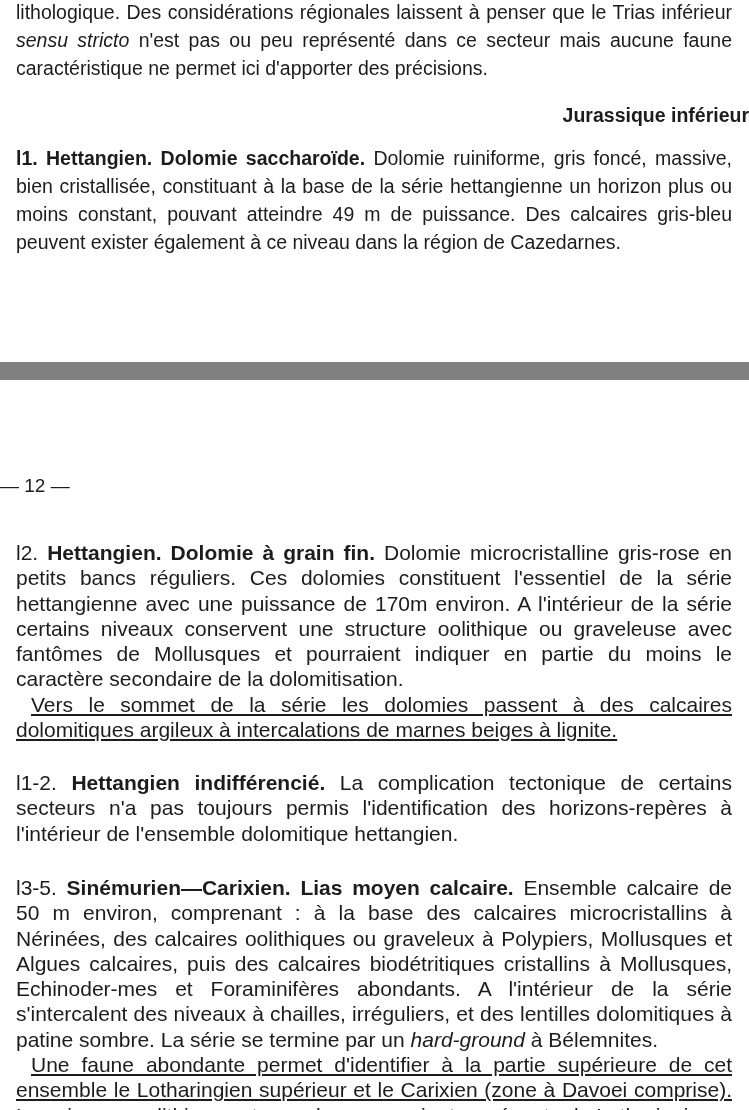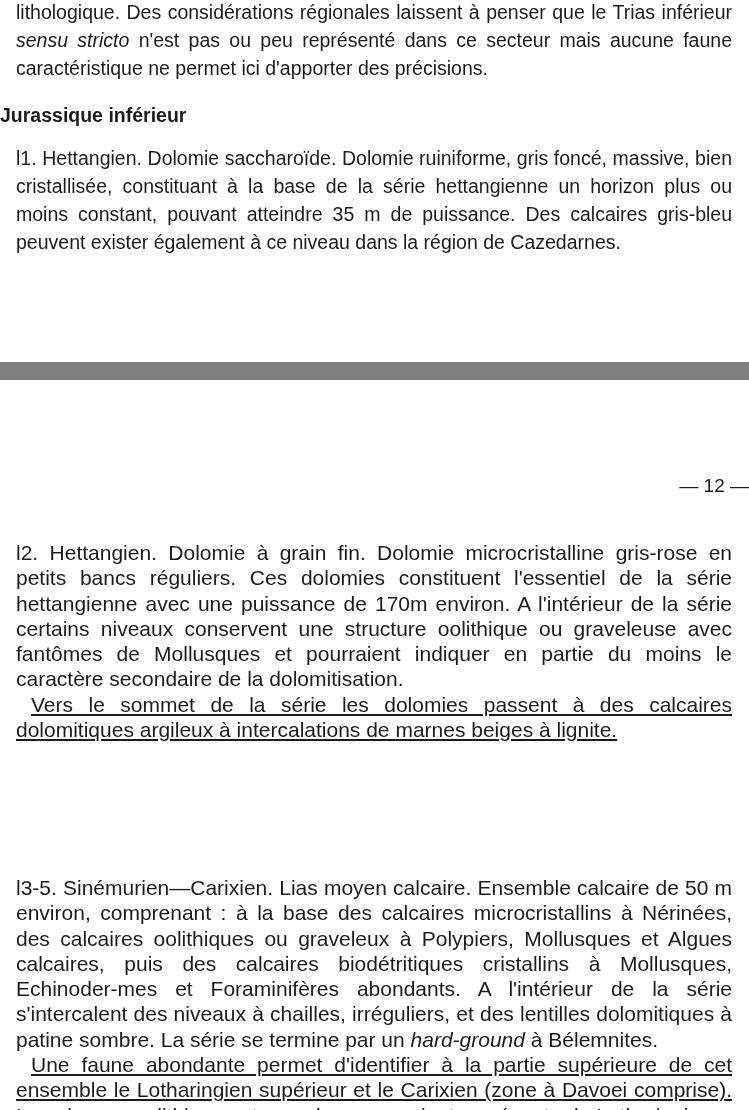--- a/index.html
+++ b/index.html
@@ -32,69 +32,72 @@
     font-size: 21px;
     line-height: 25.3px;
   }
   .para-trias { top: -2px; }
   .heading {
     position: absolute;
     left: 0;
     top: 101px;
     width: 749px;
     margin: 0;
-    text-align: left;
+    text-align: right;
     font-size: 19.5px;
     line-height: 28px;
     font-weight: bold;
   }
   .para-l1 { top: 144px; }
   .divider {
     position: absolute;
     left: 0;
     top: 362px;
     width: 749px;
     height: 18px;
   }
   .page-number {
     position: absolute;
     left: 0;
     top: 475px;
     width: 749px;
-    text-align: right;
+    text-align: left;
     font-size: 19px;
     line-height: 22px;
   }
   .block-l2 { top: 540px; }
   .block-l1-2 { top: 770px; }
   .block-l3-5 { top: 875px; }
   .indent { text-indent: 15px; text-decoration: underline; }
-  .seg-b { font-weight: normal; }
+  .seg-b { font-weight: bold; }
   .seg-i { font-style: italic; }
   .seg-r { font-weight: normal; font-style: normal; }
 </style>
 </head>
 <body>
 
 <div class="page" style="background-color: rgb(255, 255, 255); color: rgb(28, 28, 28);">
 
   <p class="textblock pg1 para-trias"><span class="seg-r">lithologique. Des considérations régionales laissent à penser que le Trias inférieur </span><span class="seg-i">sensu stricto</span><span class="seg-r"> n'est pas ou peu représenté dans ce secteur mais aucune faune caractéristique ne permet ici d'apporter des précisions.</span></p>
 
   <h2 class="heading">Jurassique inférieur</h2>
 
-  <p class="textblock pg1 para-l1"><span class="seg-b">l1. Hettangien. Dolomie saccharoïde. </span><span class="seg-r">Dolomie ruiniforme, gris foncé, massive, bien cristallisée, constituant à la base de la série hettangienne un horizon plus ou moins constant, pouvant atteindre 35 m de puissance. Des calcaires gris-bleu peuvent exister également à ce niveau dans la région de Cazedarnes.</span></p>
+  <p class="textblock pg1 para-l1"><span class="seg-b">l1. Hettangien. Dolomie saccharoïde. </span><span class="seg-r">Dolomie ruiniforme, gris foncé, massive, bien cristallisée, constituant à la base de la série hettangienne un horizon plus ou moins constant, pouvant atteindre 49 m de puissance. Des calcaires gris-bleu peuvent exister également à ce niveau dans la région de Cazedarnes.</span></p>
 
   <div class="divider" style="background-color: rgb(128, 128, 128);"></div>
 
   <div class="page-number">— 12 —</div>
 
   <div class="textblock pg2 block-l2">
     <p><span class="seg-r">l2. </span><span class="seg-b">Hettangien. Dolomie à grain fin. </span><span class="seg-r">Dolomie microcristalline gris-rose en petits bancs réguliers. Ces dolomies constituent l'essentiel de la série hettangienne avec une puissance de 170m environ. A l'intérieur de la série certains niveaux conservent une structure oolithique ou graveleuse avec fantômes de Mollusques et pourraient indiquer en partie du moins le caractère secondaire de la dolomitisation.</span></p>
     <p class="indent"><span class="seg-r">Vers le sommet de la série les dolomies passent à des calcaires dolomitiques argileux à intercalations de marnes beiges à lignite.</span></p>
   </div>
 
+  <div class="textblock pg2 block-l1-2">
+    <p><span class="seg-r">l1-2. </span><span class="seg-b">Hettangien indifférencié. </span><span class="seg-r">La complication tectonique de certains secteurs n'a pas toujours permis l'identification des horizons-repères à l'intérieur de l'ensemble dolomitique hettangien.</span></p>
+  </div>
 
   <div class="textblock pg2 block-l3-5">
     <p><span class="seg-r">l3-5. </span><span class="seg-b">Sinémurien—Carixien. Lias moyen calcaire. </span><span class="seg-r">Ensemble calcaire de 50 m environ, comprenant : à la base des calcaires microcristallins à Nérinées, des calcaires oolithiques ou graveleux à Polypiers, Mollusques et Algues calcaires, puis des calcaires biodétritiques cristallins à Mollusques, Echinoder-mes et Foraminifères abondants. A l'intérieur de la série s'intercalent des niveaux à chailles, irréguliers, et des lentilles dolomitiques à patine sombre. La série se termine par un </span><span class="seg-i">hard-ground</span><span class="seg-r"> à Bélemnites.</span></p>
     <p class="indent"><span class="seg-r">Une faune abondante permet d'identifier à la partie supérieure de cet ensemble le Lotharingien supérieur et le Carixien (zone à Davoei comprise). Les niveaux oolithiques et graveleux pourraient représenter le Lotharingien</span></p>
   </div>
 
 </div>
 
 </body></html>

